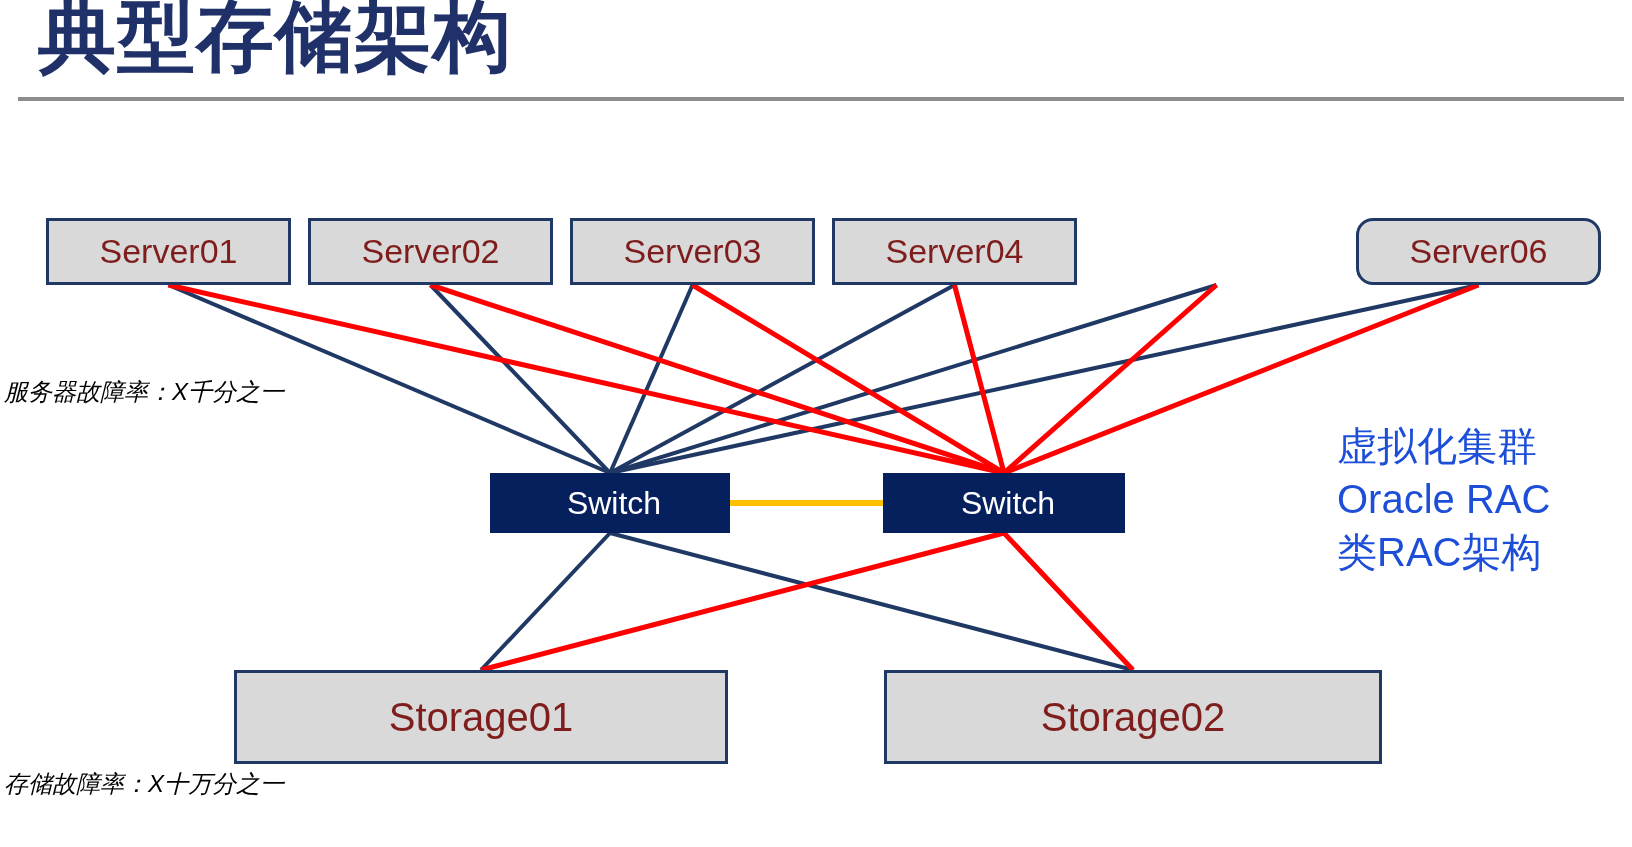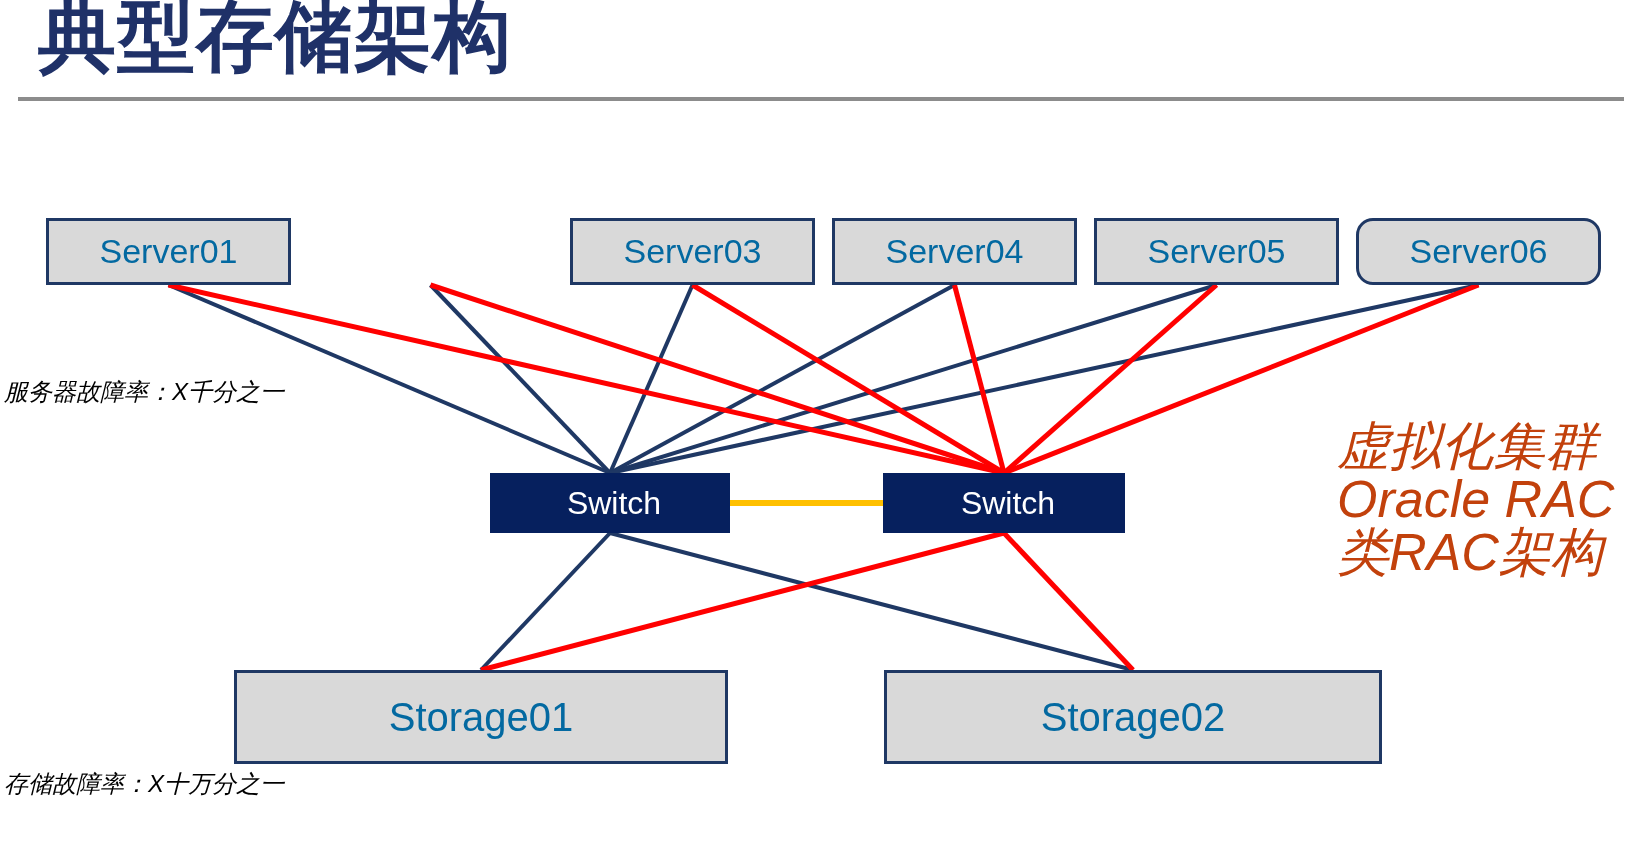--- a/index.html
+++ b/index.html
@@ -14,39 +14,39 @@
   .separator {
     position:absolute; left:18px; top:97px; width:1606px; height:4px;
     background:var(--separator,#8C8C8C);
   }
   #edges-svg { position:absolute; left:0; top:0; width:1632px; height:847px; z-index:1; }
   .node {
     position:absolute; display:flex; align-items:center; justify-content:center;
     box-sizing:border-box; z-index:2; white-space:nowrap;
   }
   .server, .storage {
-    background:var(--node_fill,#D9D9D9); border:3px solid var(--navy,#1F3864); color:#0369a1;
+    background:var(--node_fill,#D9D9D9); border:3px solid var(--navy,#1F3864); color:#7f1d1d;
   }
   .server  { top:218px; width:245px; height:67px; font-size:34px; }
   #n-server01 { left:46px; }  #n-server02 { left:308px; } #n-server03 { left:570px; }
   #n-server04 { left:832px; } #n-server05 { left:1094px; } #n-server06 { left:1356px;border-radius:17px; }
   .switch {
     top:473px; height:60px; background:var(--switch_fill,#06205E); color:#ffffff; font-size:32px;padding-left:8px;
   }
   #n-switch-left  { left:490px; width:240px; }
   #n-switch-right { left:883px; width:242px; }
   .storage { top:670px; height:94px; font-size:40px; }
   #n-storage01 { left:234px; width:494px; }
   #n-storage02 { left:884px; width:498px; }
   .annotation { position:absolute; font-size:24px; color:#000000; z-index:3; white-space:nowrap;font-style:italic; }
   .server-rate  { left:4px; top:376px; }
   .storage-rate { left:4px; top:768px; }
   .cluster-note {
-    position:absolute; left:1337px; top:420px; font-size:52px; line-height:53px;
-    color:#c2410c; z-index:3; white-space:nowrap;font-style:italic;
+    position:absolute; left:1337px; top:420px; font-size:40px; line-height:53px;
+    color:#1d4ed8; z-index:3; white-space:nowrap;
   }
 </style>
 </head>
 <body>
 
 <div class="slide">
   <div class="title">典型存储架构</div>
   <div class="separator"></div>
 
   <svg id="edges-svg" viewBox="0 0 1632 847" xmlns="http://www.w3.org/2000/svg">
@@ -65,28 +65,28 @@
       <line x1="1216.5" y1="285" x2="1004" y2="473" stroke="#FF0000" stroke-width="5"></line>
       <line x1="1478.5" y1="285" x2="1004" y2="473" stroke="#FF0000" stroke-width="5"></line>
       <line x1="1004" y1="533" x2="481" y2="670" stroke="#FF0000" stroke-width="5"></line>
       <line x1="1004" y1="533" x2="1133" y2="670" stroke="#FF0000" stroke-width="5"></line>
       <line x1="730" y1="503" x2="883" y2="503" stroke="#FFC000" stroke-width="6"></line>
     </svg>
 
   <div class="node server" id="n-server01">
     <span>Server01</span>
   </div>
+  <div class="node server" id="n-server02">
+    <span>Server02</span>
+  </div>
   <div class="node server" id="n-server03">
     <span>Server03</span>
   </div>
   <div class="node server" id="n-server04">
     <span>Server04</span>
-  </div>
-  <div class="node server" id="n-server05">
-    <span>Server05</span>
   </div>
   <div class="node server" id="n-server06">
     <span>Server06</span>
   </div>
 
   <div class="node switch" id="n-switch-left">
     <span>Switch</span>
   </div>
   <div class="node switch" id="n-switch-right">
     <span>Switch</span>

